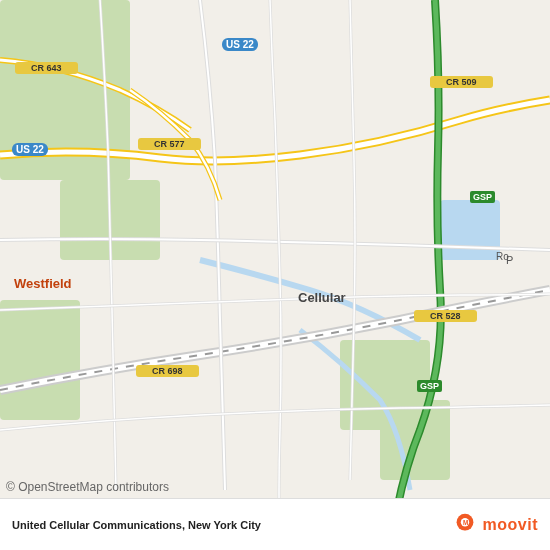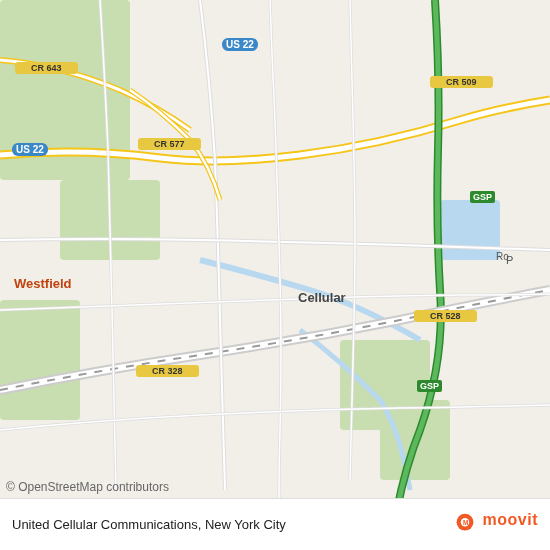--- a/index.html
+++ b/index.html
@@ -45,27 +45,28 @@
 
     .bottom-bar-left {
       display: flex;
       align-items: center;
       gap: 6px;
       font-size: 11px;
       color: #666;
     }
 
     .bottom-bar-title {
-      font-size: 13px;
+      font-size: 11px;
       color: #222;
-      font-weight: 400;
+      font-weight: 700;
     }
 
     .moovit-logo {
       display: flex;
+      align-items: center;
       gap: 4px;
     }
 
     .moovit-icon {
       width: 28px;
       height: 28px;
     }
 
     
     .popup-card {
@@ -236,21 +237,21 @@
 
   <div class="map-label county" style="left:15px; top:62px;">CR 643</div>
   <div class="map-label county" style="left:138px; top:97px;margin-top:41px;">CR 577</div>
   <div class="map-label highway" style="left:222px; top:38px;">US 22</div>
   <div class="map-label highway" style="left:12px; top:143px;">US 22</div>
   <div class="map-label county" style="left:430px; top:76px;">CR 509</div>
   <div class="map-label gsp-shield" style="left:426px; top:191px; background:#2c8a2c; color:#fff; font-size:9px; font-weight:bold; padding:1px 3px; border-radius:2px; position:absolute; z-index:5;">GSP</div>
   <div class="map-label gsp-shield" style="left:373px; top:380px; background:#2c8a2c; color:#fff; font-size:9px; font-weight:bold; padding:1px 3px; border-radius:2px; position:absolute; z-index:5;">GSP</div>
   <div class="map-label" style="left:14px; top:276px; font-size:13px; color:#c2410c; font-weight:600;">Westfield</div>
   <div class="map-label" style="left:298px; top:290px; font-size:13px; color:#444; font-weight:600;">Cellular</div>
-  <div class="map-label county" style="left:136px; top:365px;">CR 328</div>
+  <div class="map-label county" style="left:136px; top:365px;">CR 698</div>
   <div class="map-label county" style="left:414px; top:310px;">CR 528</div>
   <div class="map-label" style="left:496px; top:251px; font-size:10px; color:#555;">Ro</div>
   <div class="map-label" style="left:506px; top:254px; font-size:11px; color:#555;">P</div>
 
 
   <div class="copyright">© OpenStreetMap contributors</div>
 
   <div class="bottom-bar">
     <div class="bottom-bar-left">
       <span class="bottom-bar-title">United Cellular Communications, New York City</span>

